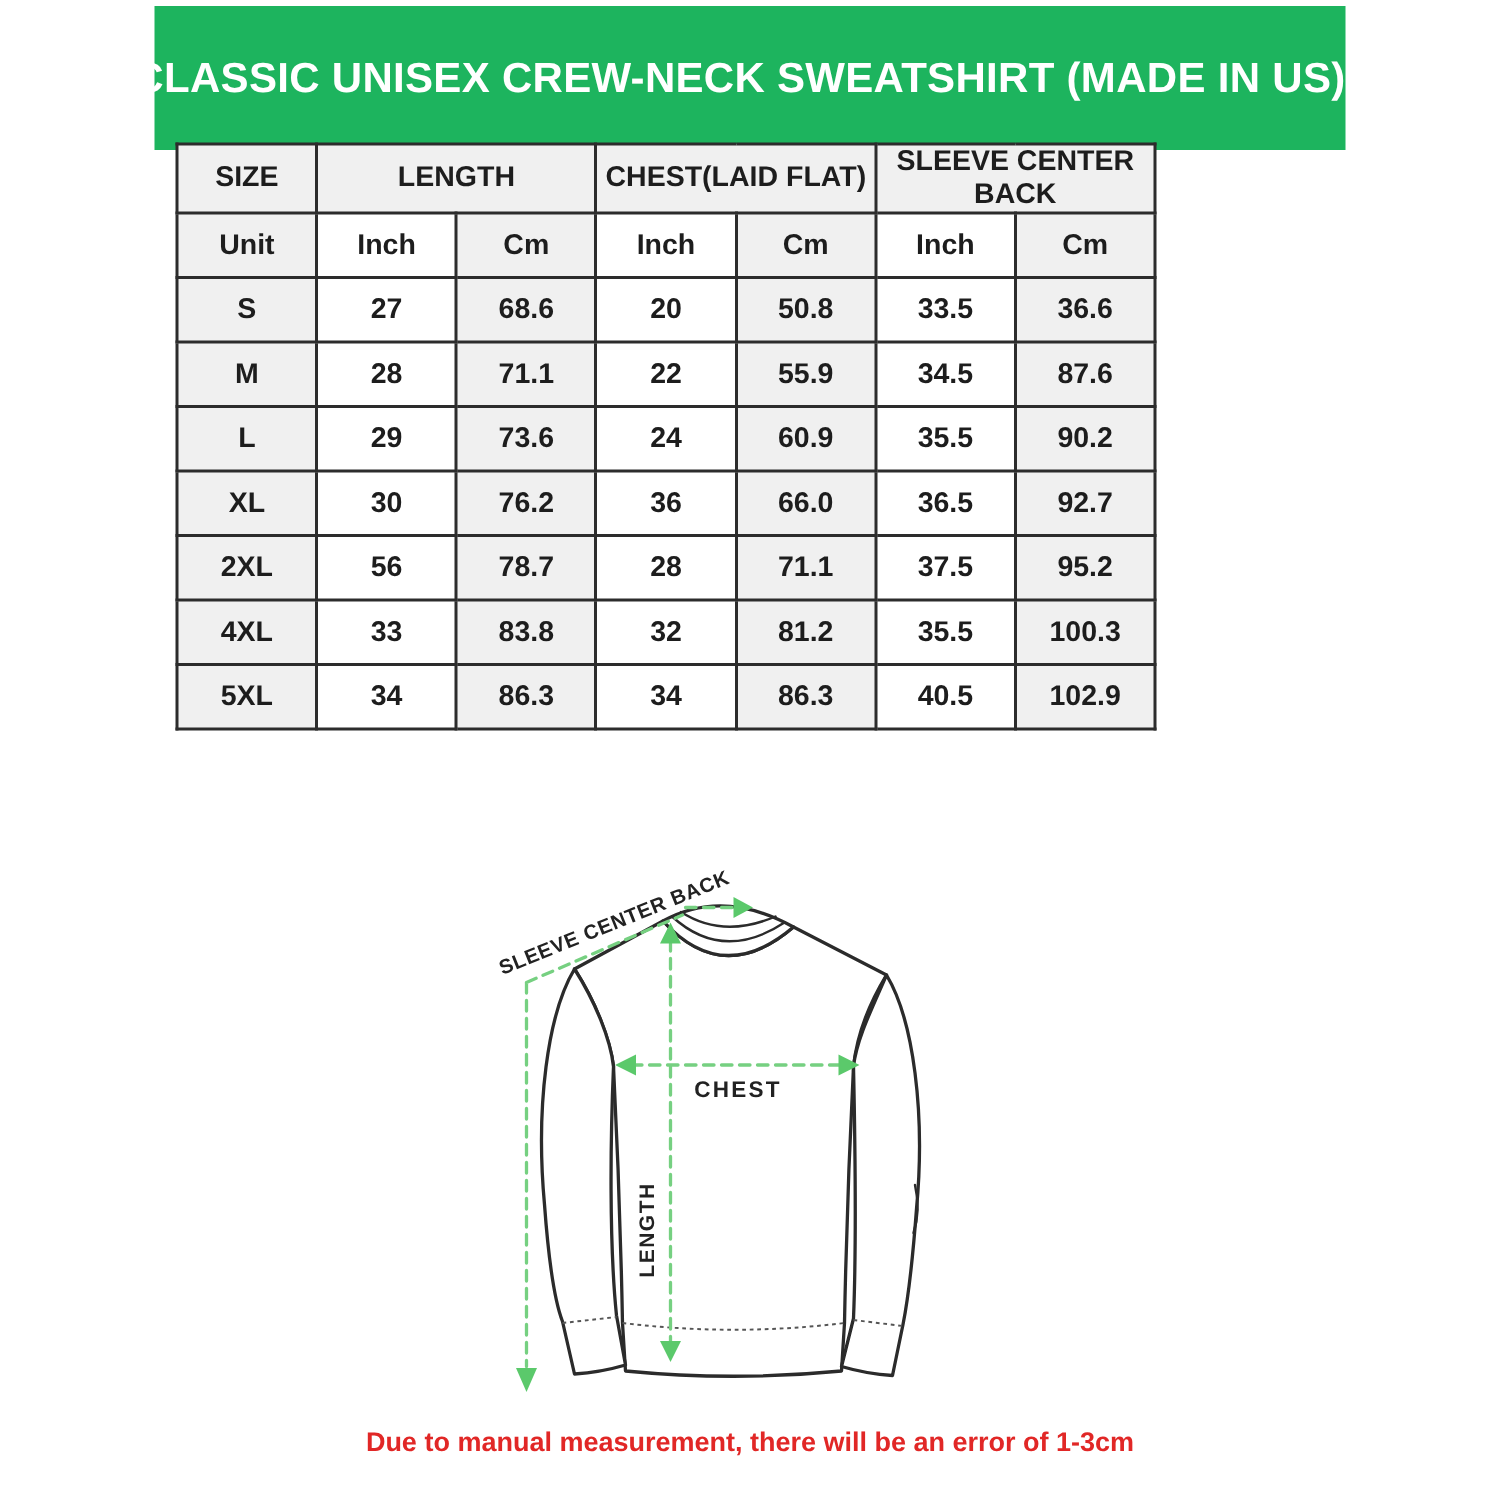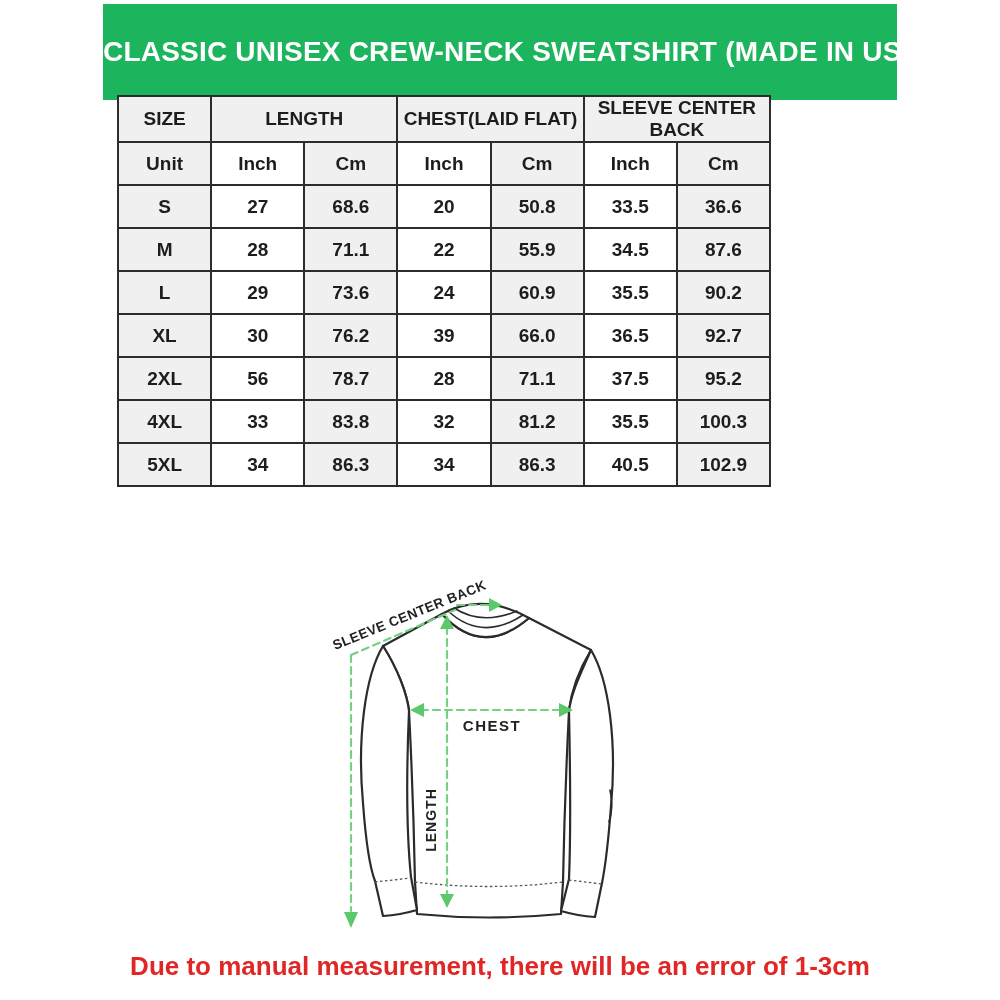--- a/index.html
+++ b/index.html
@@ -2,39 +2,39 @@
 <html><head>
 <meta charset="utf-8">
 <style>
   html,body{margin:0;padding:0;}
   body{
     width:1000px;height:1000px;position:relative;background:#ffffff;
     font-family:"Liberation Sans",sans-serif;overflow:hidden;
   }
   .banner{
     position:absolute;left:103px;top:4px;width:794px;height:96px;
-    background:#1db45e;display:flex;align-items:center;justify-content:flex-start;
+    background:#1db45e;display:flex;align-items:center;justify-content:flex-end;
   }
   .banner-title{
     color:#ffffff;font-size:28px;font-weight:bold;letter-spacing:.2px;white-space:nowrap;
   }
   table.size-chart{
     position:absolute;left:117px;top:95px;width:654px;
     border-collapse:collapse;table-layout:fixed;
   }
   table.size-chart th,table.size-chart td{
     border:2px solid #2c2c2c;height:41px;text-align:center;vertical-align:middle;
     font-size:19px;font-weight:bold;color:#1d1d1d;padding:0;
   }
   .cg{background:#f0f0f0;}
   .cw{background:#ffffff;margin-top:20px;}
   .diagram{position:absolute;left:305px;top:578px;width:395px;height:365px;}
   .note{
     position:absolute;left:0;top:951px;width:1000px;text-align:center;
-    font-size:26px;font-weight:bold;color:#e12726;
+    font-size:18px;font-weight:bold;color:#e12726;
   }
 </style>
 </head>
 <body>
 
 <div class="banner">
   <span class="banner-title">CLASSIC UNISEX CREW-NECK SWEATSHIRT (MADE IN US)</span>
 </div>
 
 <table class="size-chart">
@@ -80,21 +80,21 @@
       <td class="cg">73.6</td>
       <td class="cw">24</td>
       <td class="cg">60.9</td>
       <td class="cw">35.5</td>
       <td class="cg">90.2</td>
     </tr>
     <tr>
       <td class="cg">XL</td>
       <td class="cw">30</td>
       <td class="cg">76.2</td>
-      <td class="cw">39</td>
+      <td class="cw">36</td>
       <td class="cg">66.0</td>
       <td class="cw">36.5</td>
       <td class="cg">92.7</td>
     </tr>
     <tr>
       <td class="cg">2XL</td>
       <td class="cw">56</td>
       <td class="cg">78.7</td>
       <td class="cw">28</td>
       <td class="cg">71.1</td>

